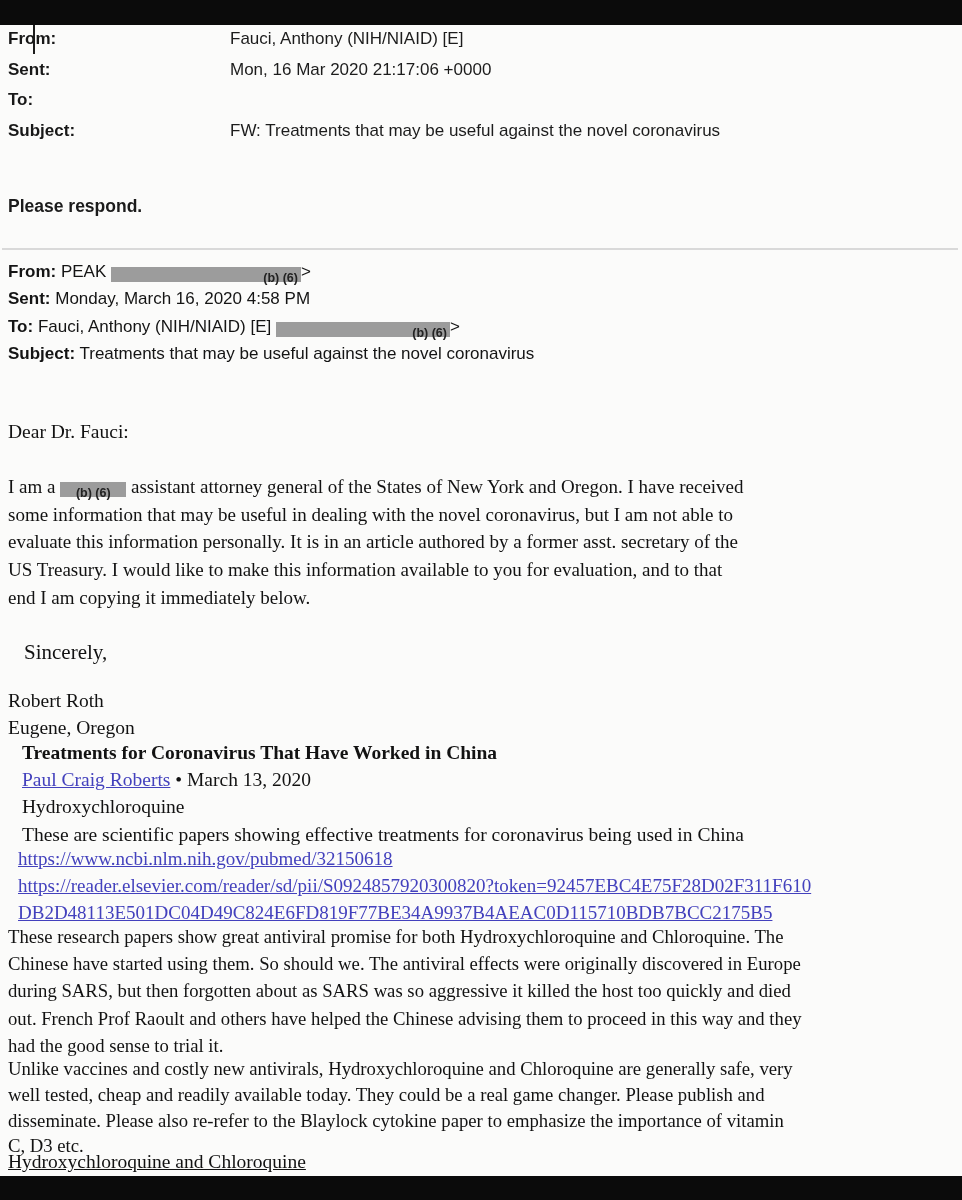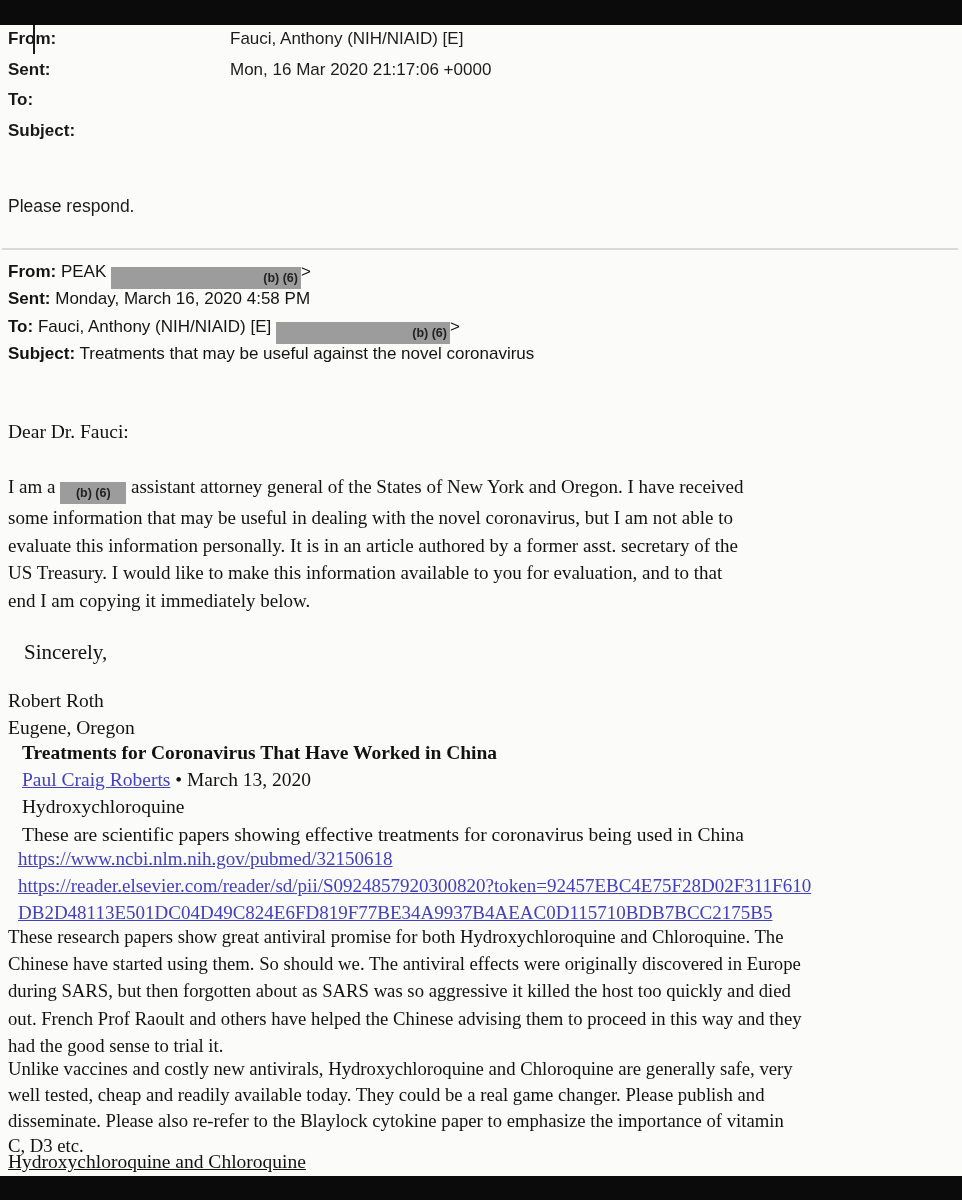--- a/index.html
+++ b/index.html
@@ -15,36 +15,36 @@
   .bar-top { top:0; height:25px; }
   .bar-bottom { top:1176px; height:24px; }
   .cursor-artifact { position:absolute; left:33px; top:25px; width:2px; height:29px; background:#1c1c1c; }
 
   
   .header { position:absolute; top:29px; left:8px; right:0; }
   .header-row { display:flex; height:30.5px; font-size:17px; }
   .header-label { width:222px; font-weight:bold; color:#181818; }
   .header-value { color:#1c1c1c; }
 
-  .please { position:absolute; top:196px; left:8px; font-size:17.5px; color:#1b1b1b; }
+  .please { position:absolute; top:196px; left:8px; font-size:17.5px; color:#1b1b1b;font-weight:bold; }
 
   .divider { position:absolute; top:248px; left:2px; width:956px; height:2px; background:#d9d9d9; }
 
   
   .fwd { position:absolute; top:258px; left:8px; font-size:17px; color:#141414; }
   .fwd-line { height:27.4px; line-height:27.4px; white-space:nowrap; }
   .fwd-label { font-weight:bold; }
   .redaction {
     display:inline-block;
     background:#9c9c9c;
     color:#222;
     font-family:"Liberation Sans", sans-serif;
     font-weight:bold;
     font-size:12.5px;
-    height:22px; line-height:22px;
+    height:15px; line-height:22px;
     text-align:right;
     padding-right:3px;
     vertical-align:-5px;
     box-sizing:border-box;
   }
   .redaction-from { width:190px; }
   .redaction-to { width:174px; }
   .redaction-inline { width:66px; text-align:center; padding-right:0; vertical-align:-4px; }
 
   
@@ -76,20 +76,21 @@
   </div>
   <div class="header-row">
     <span class="header-label">Sent:</span>
     <span class="header-value">Mon, 16 Mar 2020 21:17:06 +0000</span>
   </div>
   <div class="header-row">
     <span class="header-label">To:</span>
   </div>
   <div class="header-row">
     <span class="header-label">Subject:</span>
+    <span class="header-value">FW: Treatments that may be useful against the novel coronavirus</span>
   </div>
 </div>
 
 <div class="please">Please respond.</div>
 
 <div class="divider"></div>
 
 <div class="fwd">
   <div class="fwd-line">
     <span class="fwd-label">From:</span><span> PEAK </span><span class="redaction redaction-from">(b) (6)</span><span>&gt;</span>

